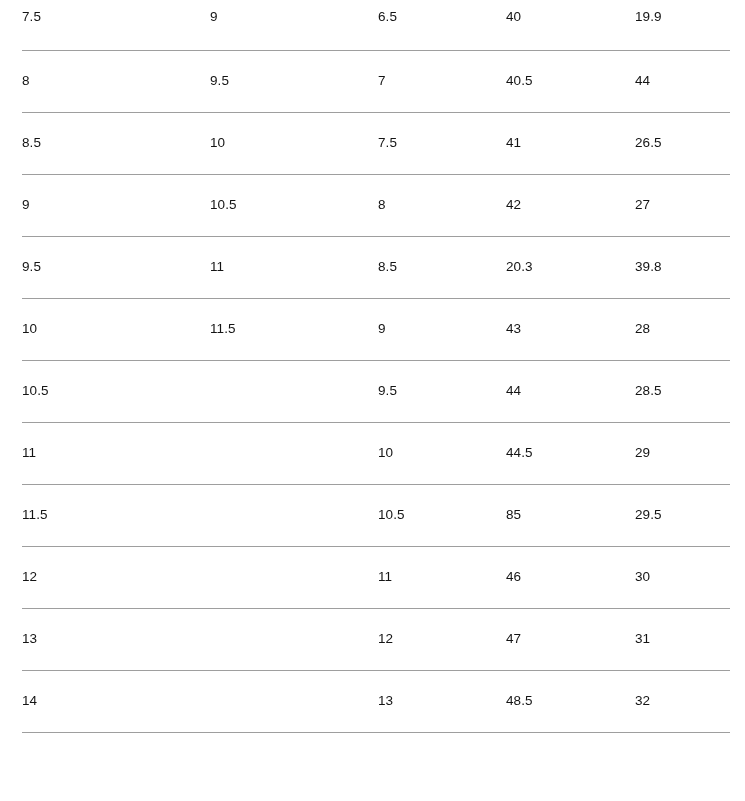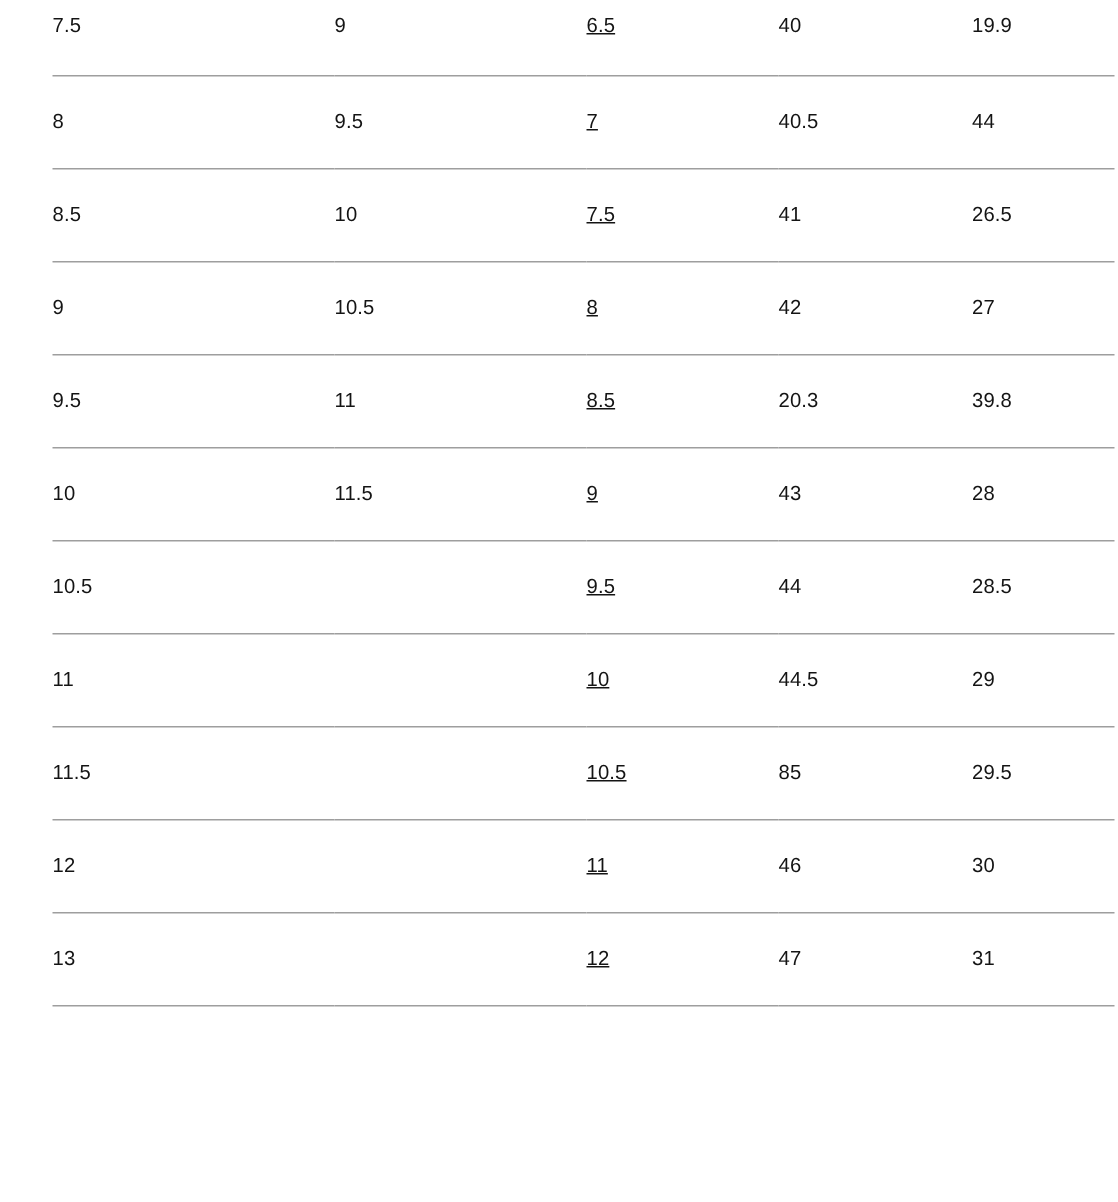--- a/index.html
+++ b/index.html
@@ -47,30 +47,30 @@
 
   
   .col-1 { width: 188px; padding-left: 19px !important; }
   .col-2 { width: 168px; padding-left: 19px !important; }
   .col-3 { width: 128px; padding-left: 19px !important; }
   .col-4 { width: 129px; padding-left: 19px !important; }
   .col-5 { width: 113px; padding-left: 19px !important; }
 
   
   #size-table td.col-1 { position: relative; }
-  #size-table { margin-left: 16px; }
+  #size-table { margin-left: 3px; }
 
   .table-wrap {
     width: 708px;
     margin-left: 19px;
   }
   .table-wrap #size-table { width: 708px; }
   .table-wrap .col-1 { width: 188px; padding-left: 0 !important; }
   .table-wrap .col-2 { width: 168px; padding-left: 0 !important; }
-  .table-wrap .col-3 { width: 128px; padding-left: 0 !important; text-decoration: underline; }
+  .table-wrap .col-3 { width: 128px; padding-left: 0 !important; }
   .table-wrap .col-4 { width: 129px; padding-left: 0 !important; }
   .table-wrap .col-5 { width: 95px;  padding-left: 0 !important; }
 </style>
 </head>
 <body>
 
 <div class="table-wrap">
   <table id="size-table">
     <tbody>
         <tr>
@@ -143,15 +143,22 @@
           <td class="col-4">46</td>
           <td class="col-5">30</td>
         </tr>
         <tr>
           <td class="col-1">13</td>
           <td class="col-2"></td>
           <td class="col-3">12</td>
           <td class="col-4">47</td>
           <td class="col-5">31</td>
         </tr>
+        <tr>
+          <td class="col-1">14</td>
+          <td class="col-2"></td>
+          <td class="col-3">13</td>
+          <td class="col-4">48.5</td>
+          <td class="col-5">32</td>
+        </tr>
       </tbody>
   </table>
 </div>
 
 </body></html>

